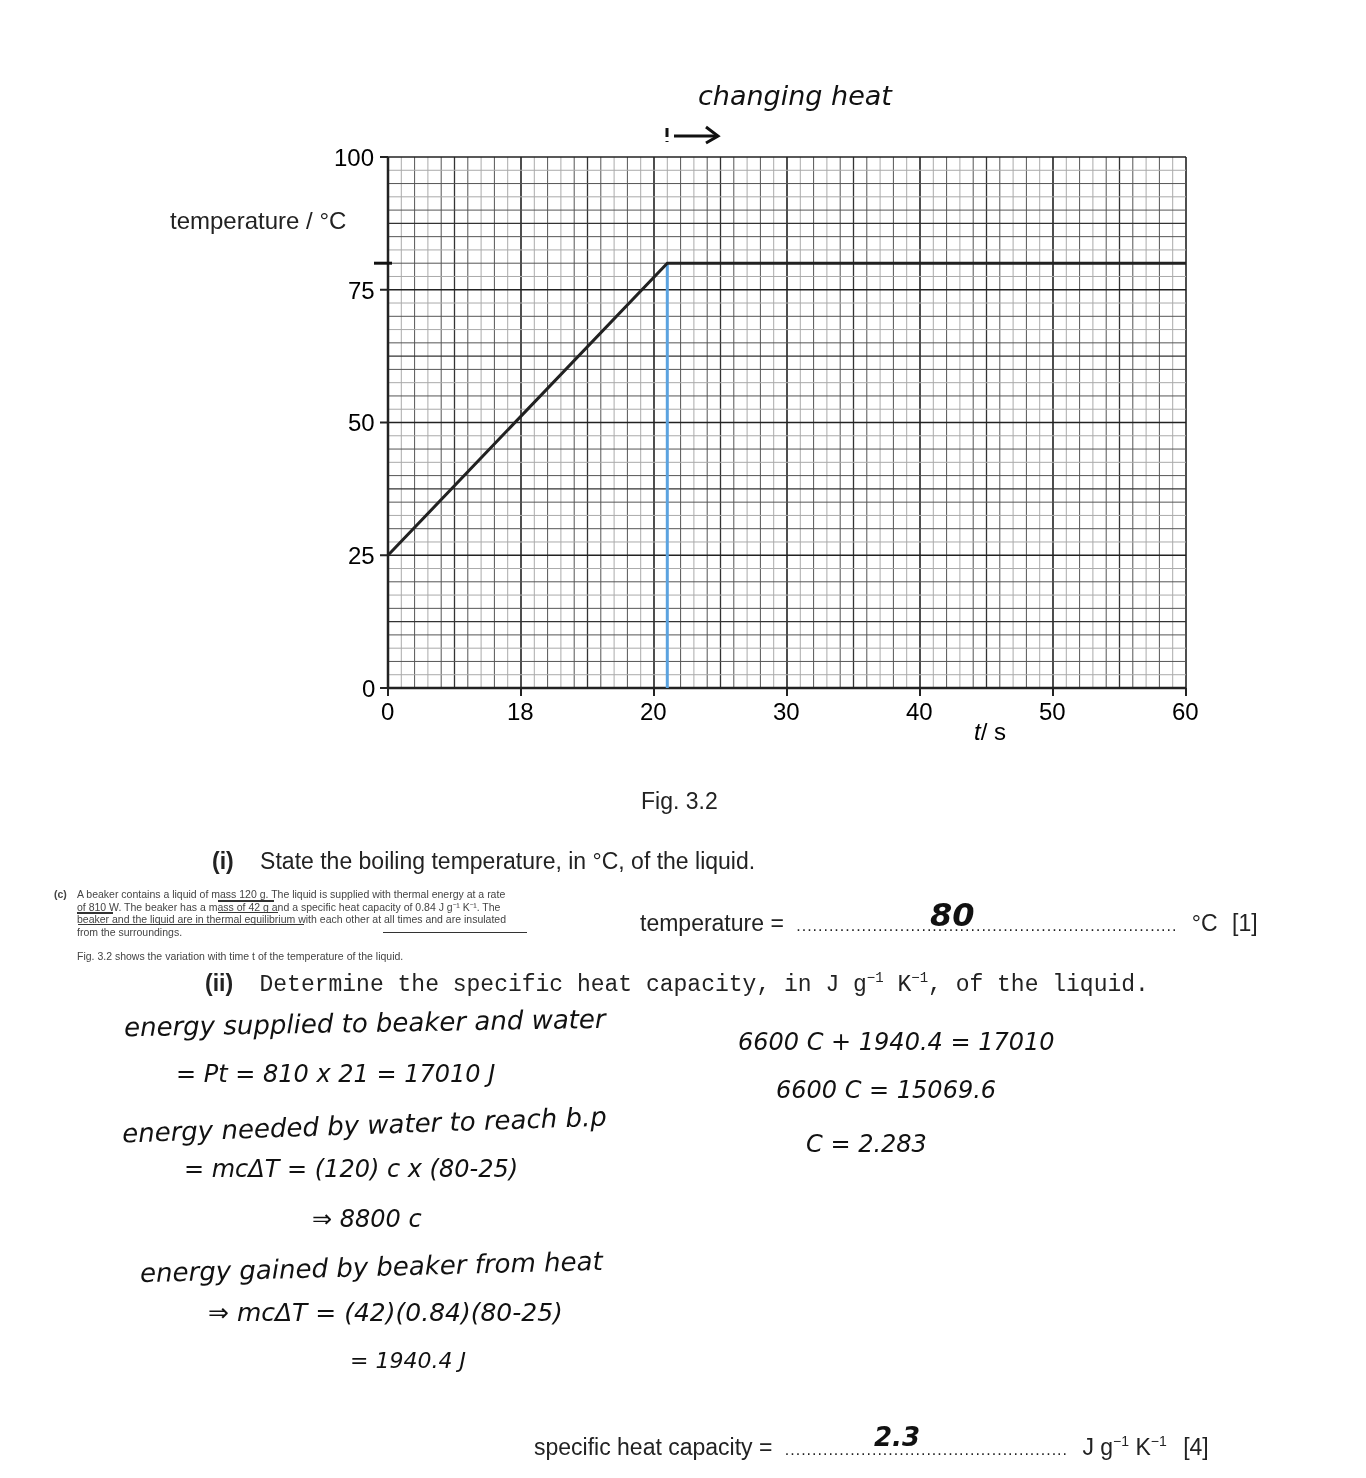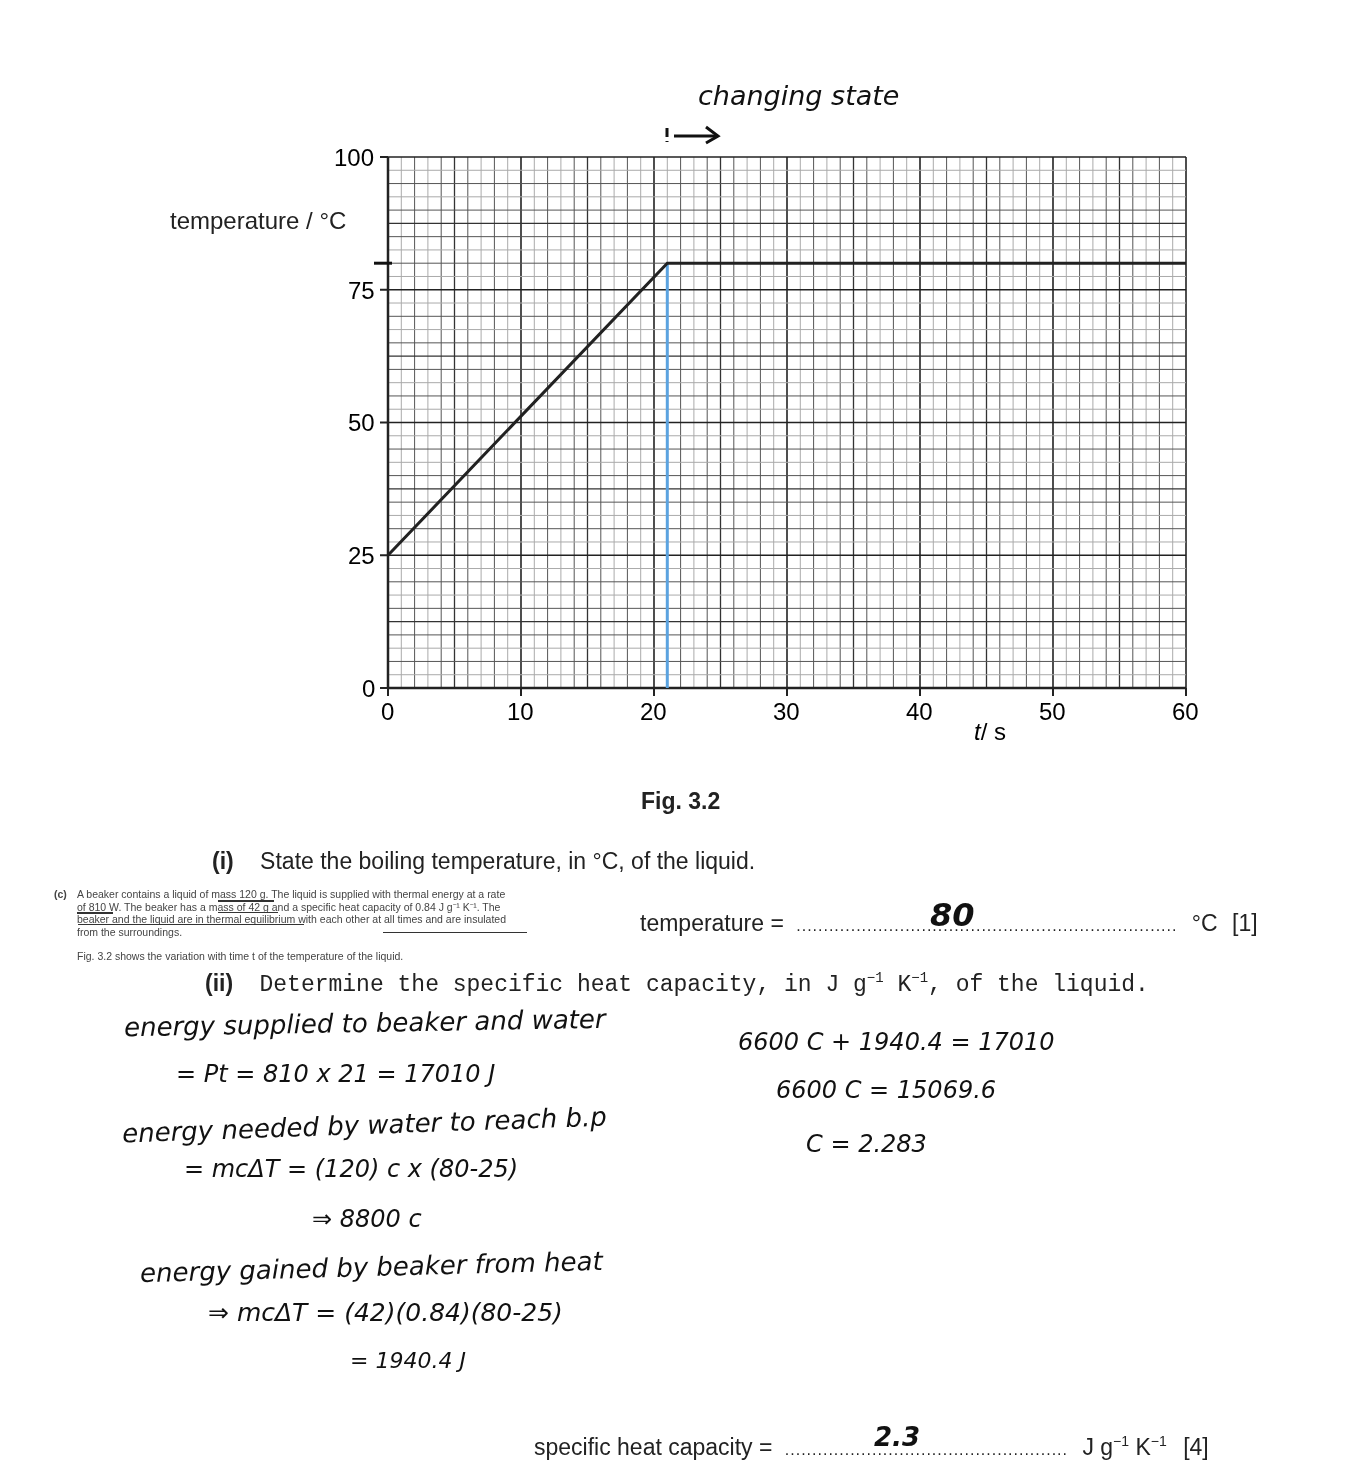--- a/index.html
+++ b/index.html
@@ -10,21 +10,21 @@
   .tick{font-size:24px;color:#000000;}
   .q{font-size:23px;color:#222;}
   .qlabel{font-weight:bold;}
   .dots{letter-spacing:1px;color:#222;}
   sup{font-size:14px;}
   .small{font-size:10.5px;color:#444;line-height:12.5px;}
 </style>
 </head>
 <body>
 
-<div class="abs hand" style="left:698px;top:80px;font-size:27px;">changing state</div>
+<div class="abs hand" style="left:698px;top:80px;font-size:27px;">changing heat</div>
 <svg class="abs" style="left:660px;top:122px;" width="70" height="35">
   <line x1="7" y1="6" x2="7" y2="20" stroke="#111" stroke-width="3" stroke-dasharray="9,4"></line>
   <line x1="14" y1="14" x2="58" y2="14" stroke="#111" stroke-width="3"></line>
   <polyline points="46,5 58,14 46,21" fill="none" stroke="#111" stroke-width="3"></polyline>
 </svg>
 
 <div class="abs ylab" style="left:170px;top:207px;">temperature / °C</div>
 
 <div class="abs tick" style="left:334px;top:144px;">100</div>
 <div class="abs tick" style="left:348px;top:277px;">75</div>
@@ -148,32 +148,32 @@
     <line x1="417" y1="538" x2="417" y2="546" stroke="#222" stroke-width="2"></line>
     <line x1="550" y1="538" x2="550" y2="546" stroke="#222" stroke-width="2"></line>
     <line x1="683" y1="538" x2="683" y2="546" stroke="#222" stroke-width="2"></line>
     <line x1="816" y1="538" x2="816" y2="546" stroke="#222" stroke-width="2"></line>
     <line x1="297.29999999999995" y1="113.19999999999999" x2="297.29999999999995" y2="538" stroke="#5ba3e0" stroke-width="3"></line>
     <line x1="4" y1="113.19999999999999" x2="22" y2="113.19999999999999" stroke="#111" stroke-width="3"></line>
     <polyline points="18,405.25 297.29999999999995,113.19999999999999 816,113.19999999999999" fill="none" stroke="#222222" stroke-width="3"></polyline>
   </svg>
 
 <div class="abs tick" style="left:381px;top:698px;">0</div>
-<div class="abs tick" style="left:507px;top:698px;">10</div>
+<div class="abs tick" style="left:507px;top:698px;">18</div>
 <div class="abs tick" style="left:640px;top:698px;">20</div>
 <div class="abs tick" style="left:773px;top:698px;">30</div>
 <div class="abs tick" style="left:906px;top:698px;">40</div>
 <div class="abs tick" style="left:1039px;top:698px;">50</div>
 <div class="abs tick" style="left:1172px;top:698px;">60</div>
 
 <div class="abs tick" style="left:974px;top:718px;">
   <i>t</i><span>/ s</span>
 </div>
 
-<div class="abs" style="left:641px;top:788px;font-size:23px;font-weight:bold;">Fig. 3.2</div>
+<div class="abs" style="left:641px;top:788px;font-size:23px;font-weight:normal;">Fig. 3.2</div>
 
 <div class="abs q" style="left:212px;top:848px;">
   <span class="qlabel">(i)</span>
   <span style="margin-left:20px;">State the boiling temperature, in °C, of the liquid.</span>
 </div>
 
 <div class="abs small" style="left:54px;top:888px;">
   <div style="position:relative;">
     <span style="position:absolute;left:0;top:0;font-weight:bold;">(c)</span>
     <div style="margin-left:23px;">

